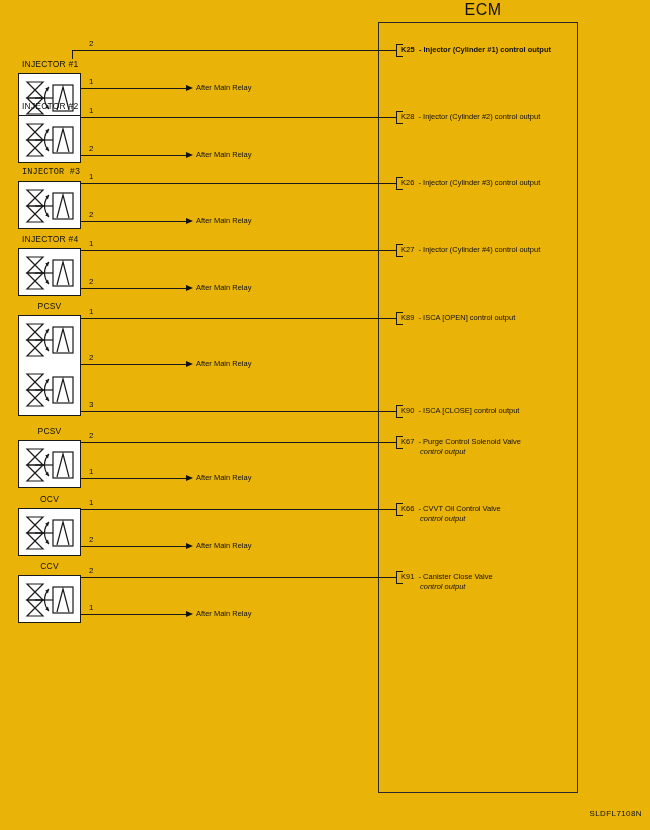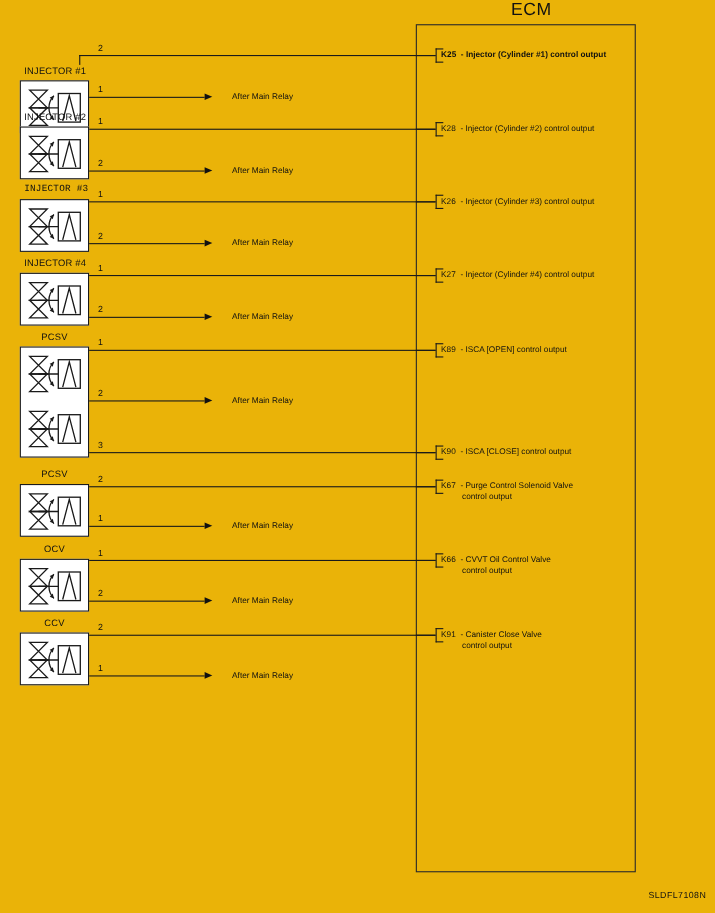--- a/index.html
+++ b/index.html
@@ -72,21 +72,20 @@
     font-size:8px;
     color:#111;
     line-height:8px;
   }
   .relay-label{
     position:absolute;
     font-size:7.5px;
     color:#111;
     white-space:nowrap;
     line-height:9px;
-    margin-left:15px;
   }
   .arrow{
     position:absolute;
     width:0;height:0;
     border-top:3.5px solid transparent;
     border-bottom:3.5px solid transparent;
     border-left:7px solid #111;
   }
   
   .pin-term{
@@ -97,21 +96,21 @@
     border-bottom:1.3px solid #1a1a1a;
     box-sizing:border-box;
   }
   .pin-label{
     position:absolute;
     font-size:7.5px;
     line-height:9.5px;
     color:#111;
     white-space:pre;
   }
-  .pin-label .l2{display:block;padding-left:19px;}
+  .pin-label .l2{display:block;padding-left:19px;font-style:italic;}
   .footer-code{
     position:absolute;
     right:8px; bottom:12px;
     font-size:8px;
     letter-spacing:.4px;
     color:#111;
     margin-top:36px;
   }
 </style>
 </head>

